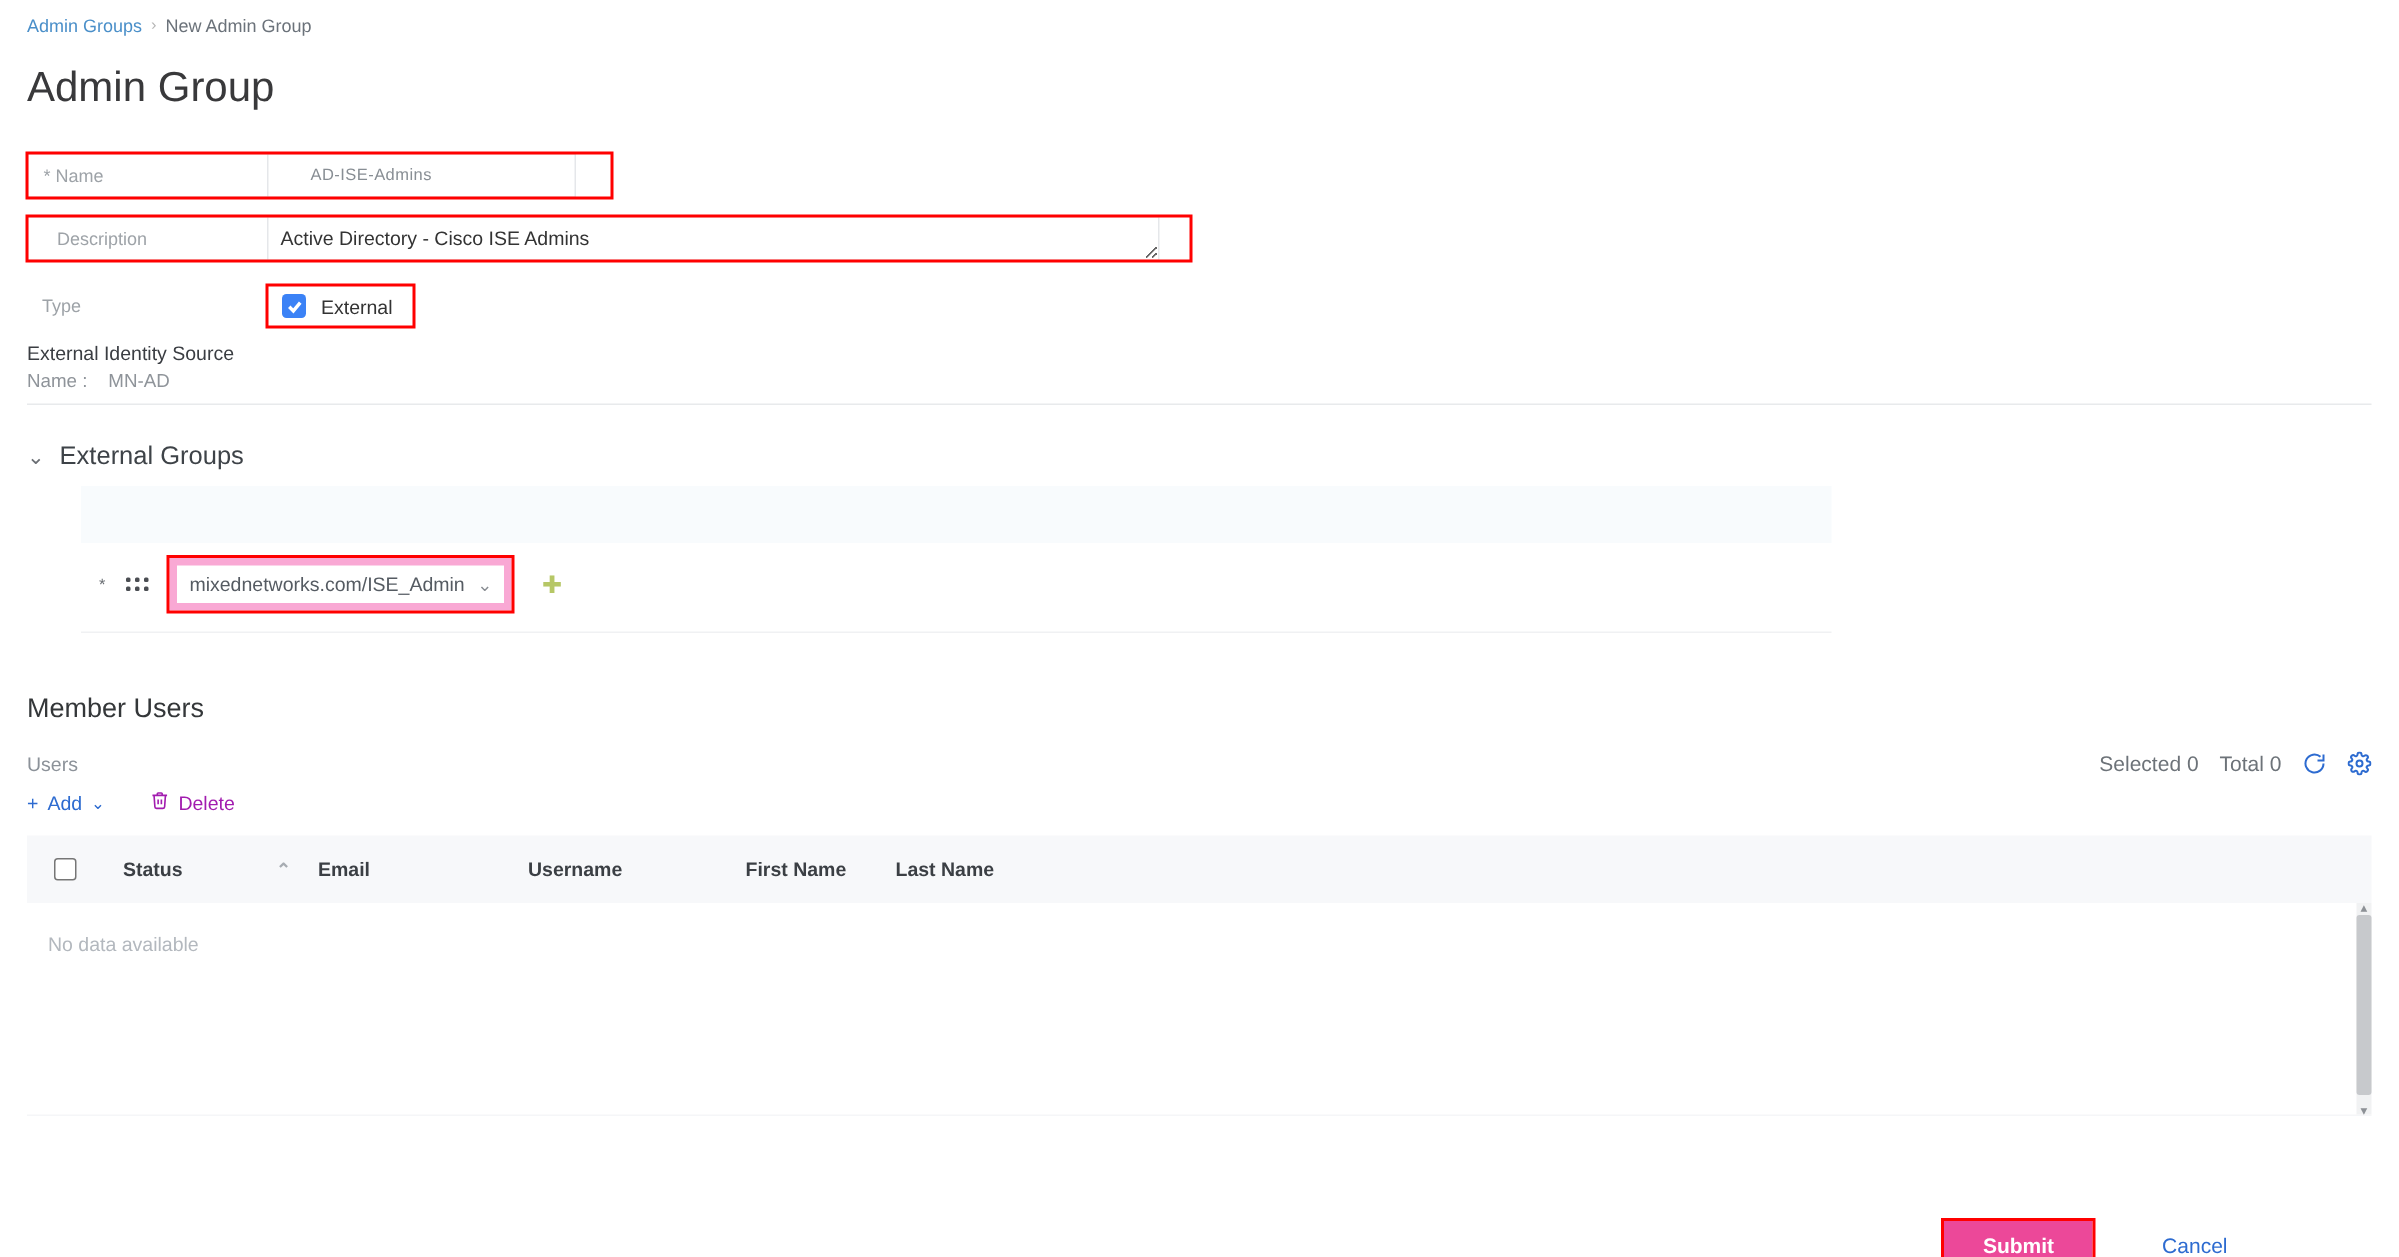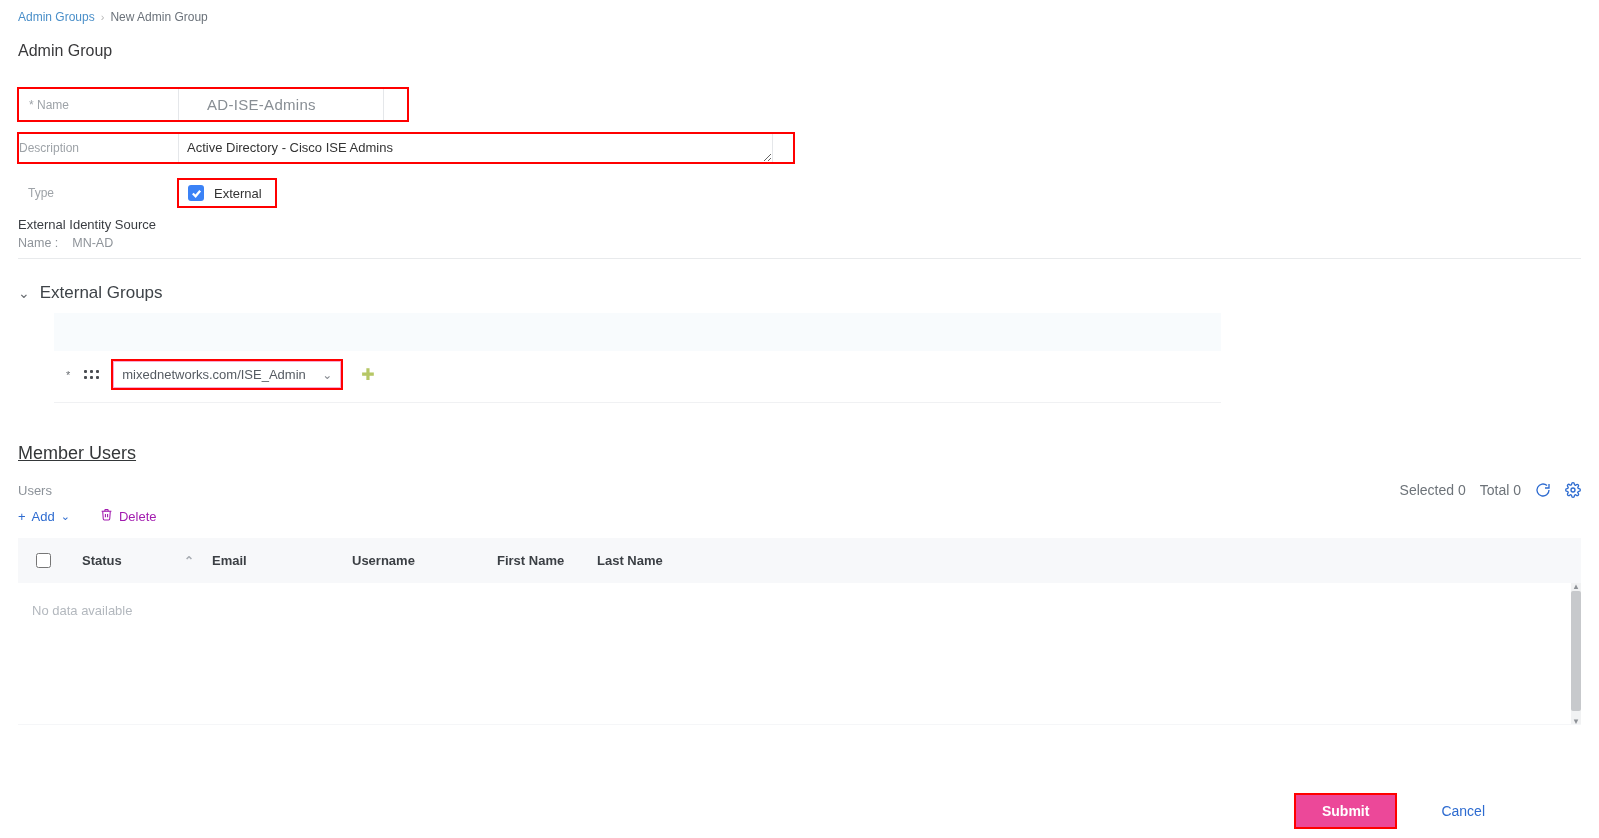--- a/index.html
+++ b/index.html
@@ -18,21 +18,21 @@
     margin-bottom: 18px;
     display: flex;
     align-items: center;
     gap: 6px;
   }
   .breadcrumb a { color: #4a8fc9; text-decoration: none; }
   .breadcrumb .chev { color: #b6b6b6; font-size: 11px; }
   .breadcrumb .current { color: #6b727a; }
 
   h1.page-title {
-    font-size: 16px;
+    font-size: 28px;
     font-weight: 400;
     color: #39393b;
     margin: 0 0 28px 0;
   }
 
   .field-row {
     display: flex;
     align-items: stretch;
     margin-bottom: 12px;
   }
@@ -41,39 +41,39 @@
     padding: 7px 10px;
     font-size: 12px;
     color: #9ea3a8;
     border: 1px solid #e5e7ea;
     border-right: none;
     display: flex;
     align-items: center;
   }
   .field-input {
     flex: 0 0 auto;
-    font-size: 15px;
+    font-size: 11px;
     color: #333;
   }
   .name-value {
     width: 206px;
     padding: 7px 28px 7px 28px;
     color: #888e94;
     letter-spacing: .3px;
     border: 1px solid #e5e7ea;
     display: flex;
     align-items: center;
   }
   .highlight-red { outline: 2px solid #ff0000; outline-offset: -1px; }
   .highlight-red-tight { outline: 2px solid #ff0000; outline-offset: 0; }
 
   .desc-wrap { display:flex; }
   .desc-label {
     width: 160px;
-    padding: 7px 0;
+    padding: 7px 19px;
     font-size: 12px;
     color: #9ea3a8;
     border: 1px solid #e5e7ea;
     border-right: none;
     display:flex; align-items:center;
   }
   textarea.desc-input {
     width: 595px;
     height: 30px;
     border: 1px solid #e5e7ea;
@@ -140,32 +140,32 @@
     display:inline-grid;
     grid-template-columns: repeat(3, 3px);
     grid-template-rows: repeat(2, 3px);
     gap: 3px;
     margin-left: 0;
   }
   .drag-dots i {
     width:3px; height:3px; background:#4a4d52; display:block; border-radius:1px;
   }
   .group-select {
-    border: 1px solid #f9a8d4;
+    border: 5px solid #f9a8d4;
     padding: 5px 8px;
     width: 228px;
     font-size: 13px;
     color: #555b62;
     display:flex; justify-content:space-between; align-items:center;
     cursor: pointer;
   }
   .group-select .cd { color:#888c92; font-size:12px; }
   .plus-icon { color:#b6c766; font-size:16px; padding-left:6px; cursor:pointer;}
 
-  h2.section-title { font-size: 18px; font-weight: 400; color: #343739; margin: 40px 0 18px 0; text-decoration: underline; }
+  h2.section-title { font-size: 18px; font-weight: 400; color: #343739; margin: 40px 0 18px 0; }
 
   .users-bar {
     display:flex; justify-content:space-between; align-items:center;
     font-size: 13px; color: #8c9299;
     margin-bottom: 10px;
   }
   .users-bar .right { display:flex; align-items:center; gap:14px; color:#6d7379; font-size:14px;}
   .refresh-icon, .gear-icon { color:#2d6bd0; cursor:pointer; display:inline-flex;}
 
   .actions-row {

